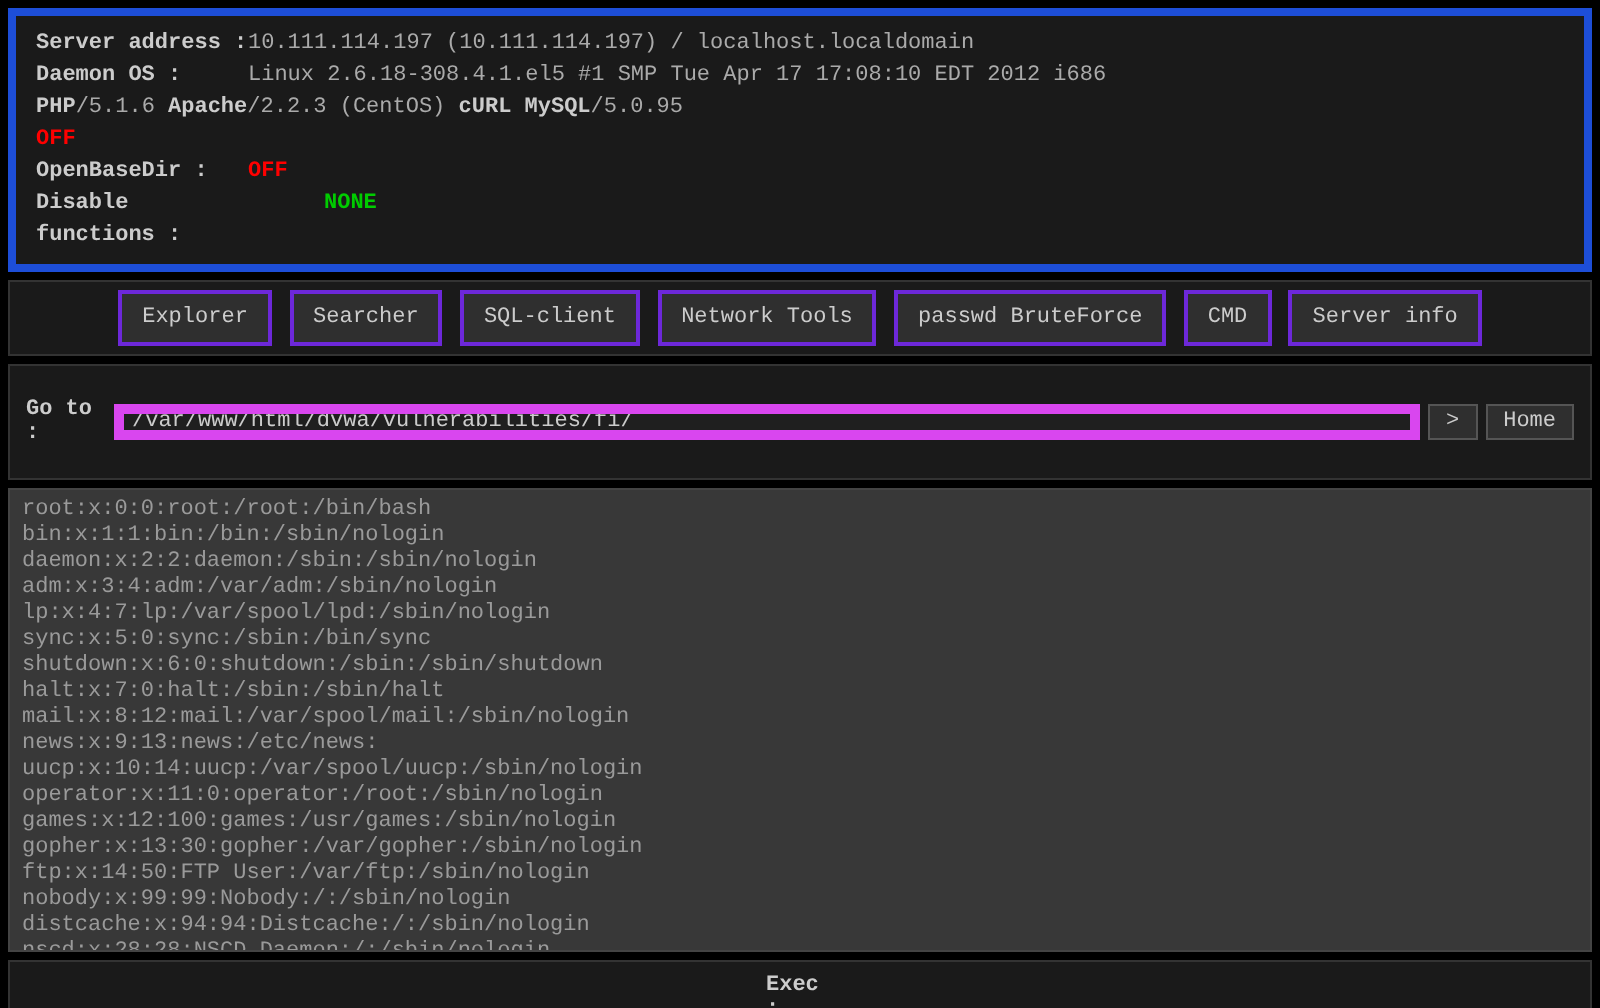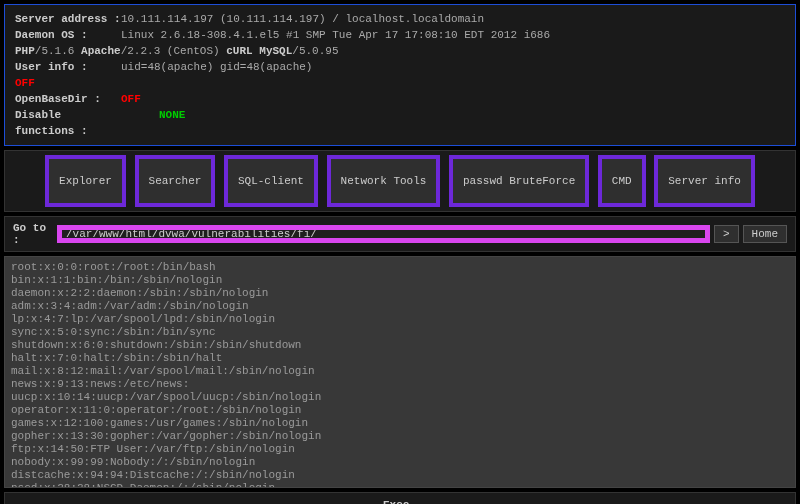--- a/index.html
+++ b/index.html
@@ -9,21 +9,21 @@
     background: #000;
     font-family: "Courier New", monospace;
     font-size: 11px;
     color: #aaa;
     width: 800px;
     height: 504px;
     overflow: hidden;
   }
   .panel {
     background: #1a1a1a;
-    border: 1px solid #1d4ed8;
+    border: 4px solid #1d4ed8;
     margin: 4px;
     padding: 6px 10px;
   }
   .info-row {
     display: flex;
     line-height: 16px;
     font-size: 11px;
   }
   .info-label {
     color: #ccc;
@@ -38,33 +38,33 @@
   .nav {
     text-align: center;
     padding: 4px 0;
     background: #1a1a1a;
     margin: 4px;
     border: 1px solid #333;
   }
   .btn {
     display: inline-block;
     background: #2f2f2f;
-    border: 4px solid #6d28d9;
+    border: 2px solid #6d28d9;
     color: #ccc;
-    padding: 16px 10px;
+    padding: 6px 10px;
     font-family: inherit;
     font-size: 11px;
     cursor: pointer;
     margin: 0 1px;
   }
   .go-row {
     display: flex;
     align-items: center;
     gap: 4px;
-    padding: 5px 8px;
+    padding: 16px 8px;
     background: #1a1a1a;
     margin: 4px;
     border: 1px solid #333;
   }
   .row-label { color: #ccc; font-weight: bold; width: 40px; }
   .row-label::after { content: " :"; }
   input[type="text"] {
     background: #1f1f1f;
     border: 5px solid #d946ef;
     color: #ccc;
@@ -127,24 +127,20 @@
   <div class="info-row">
     <span class="info-label">Daemon OS</span>
     <span class="info-value">Linux 2.6.18-308.4.1.el5 #1 SMP Tue Apr 17 17:08:10 EDT 2012 i686</span>
   </div>
   <div class="info-row">
     <span class="info-value">
       <span class="bold">PHP</span><span>/5.1.6 </span><span class="bold">Apache</span><span>/2.2.3 (CentOS) </span><span class="bold">cURL </span><span class="bold">MySQL</span><span>/5.0.95</span>
     </span>
   </div>
   <div class="info-row">
-    <span class="info-label">User info</span>
-    <span class="info-value">uid=48(apache) gid=48(apache)</span>
-  </div>
-  <div class="info-row">
     <span class="off">OFF</span>
   </div>
   <div class="info-row">
     <span class="info-label">OpenBaseDir</span>
     <span class="off">OFF</span>
   </div>
   <div class="info-row">
     <span class="info-label">Disable functions</span>
     <span class="none">NONE</span>
   </div>

